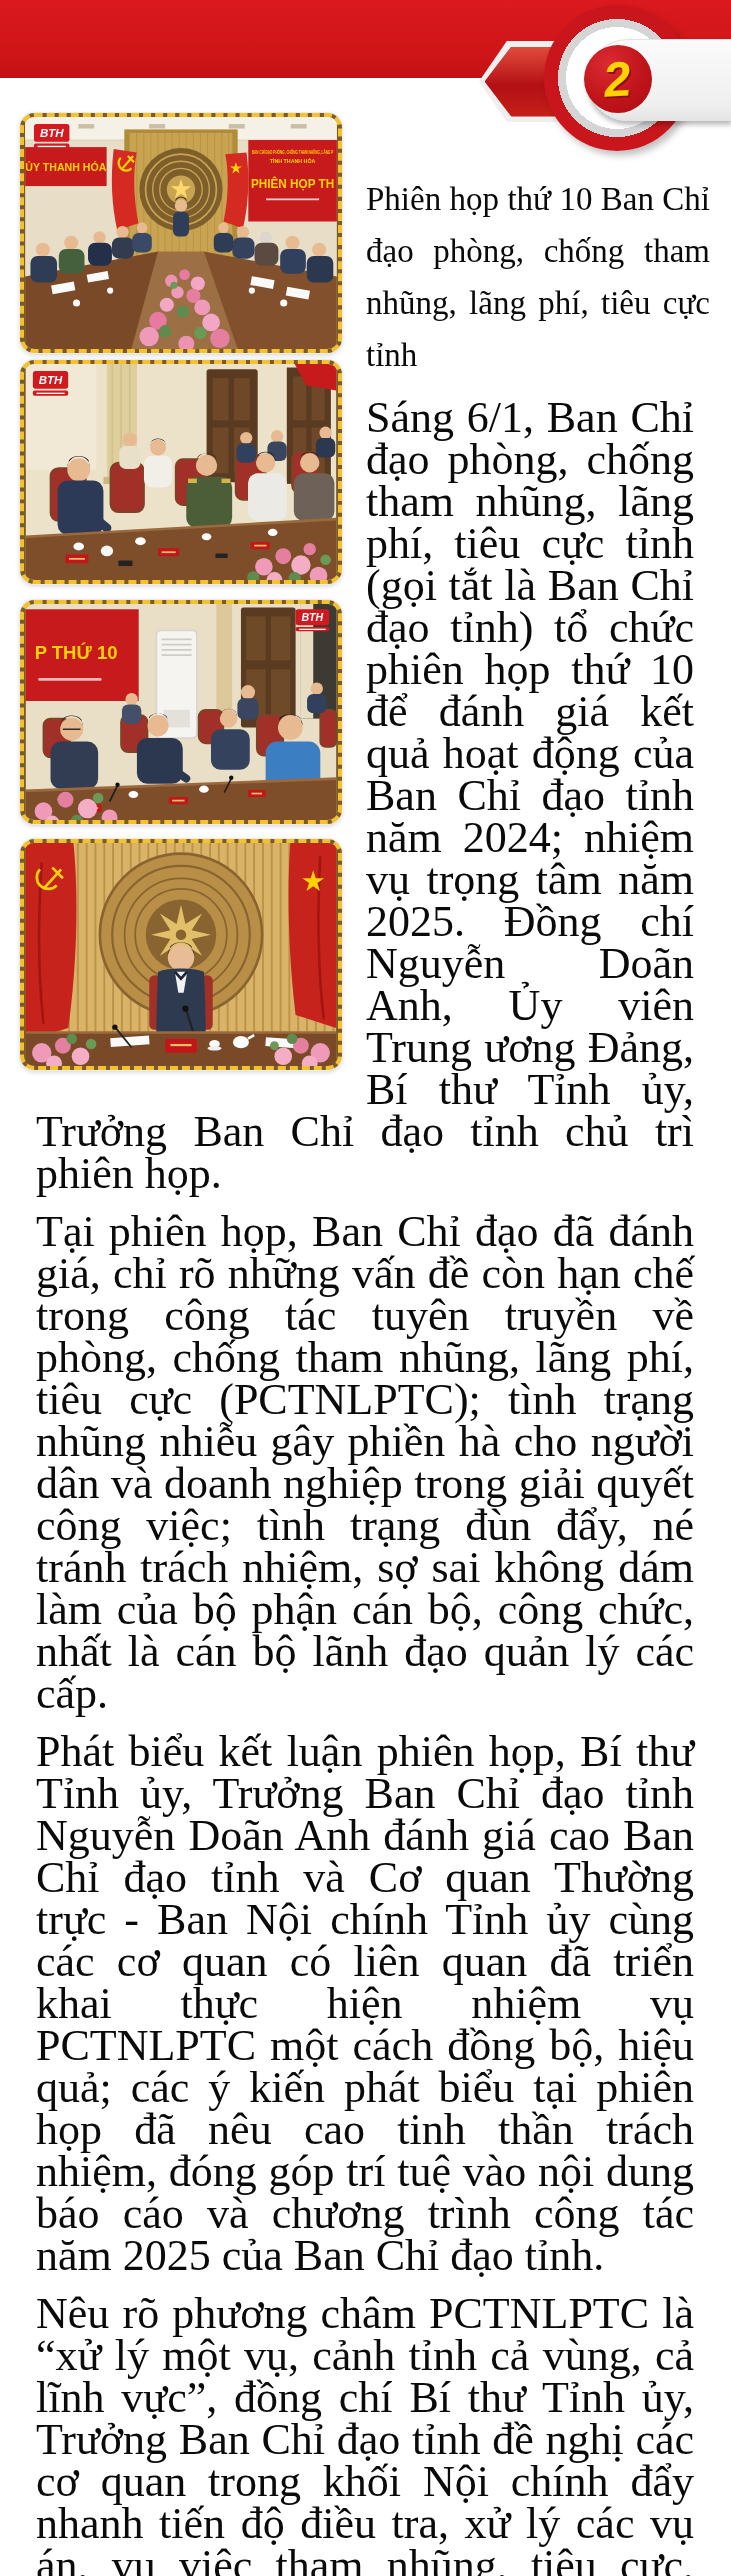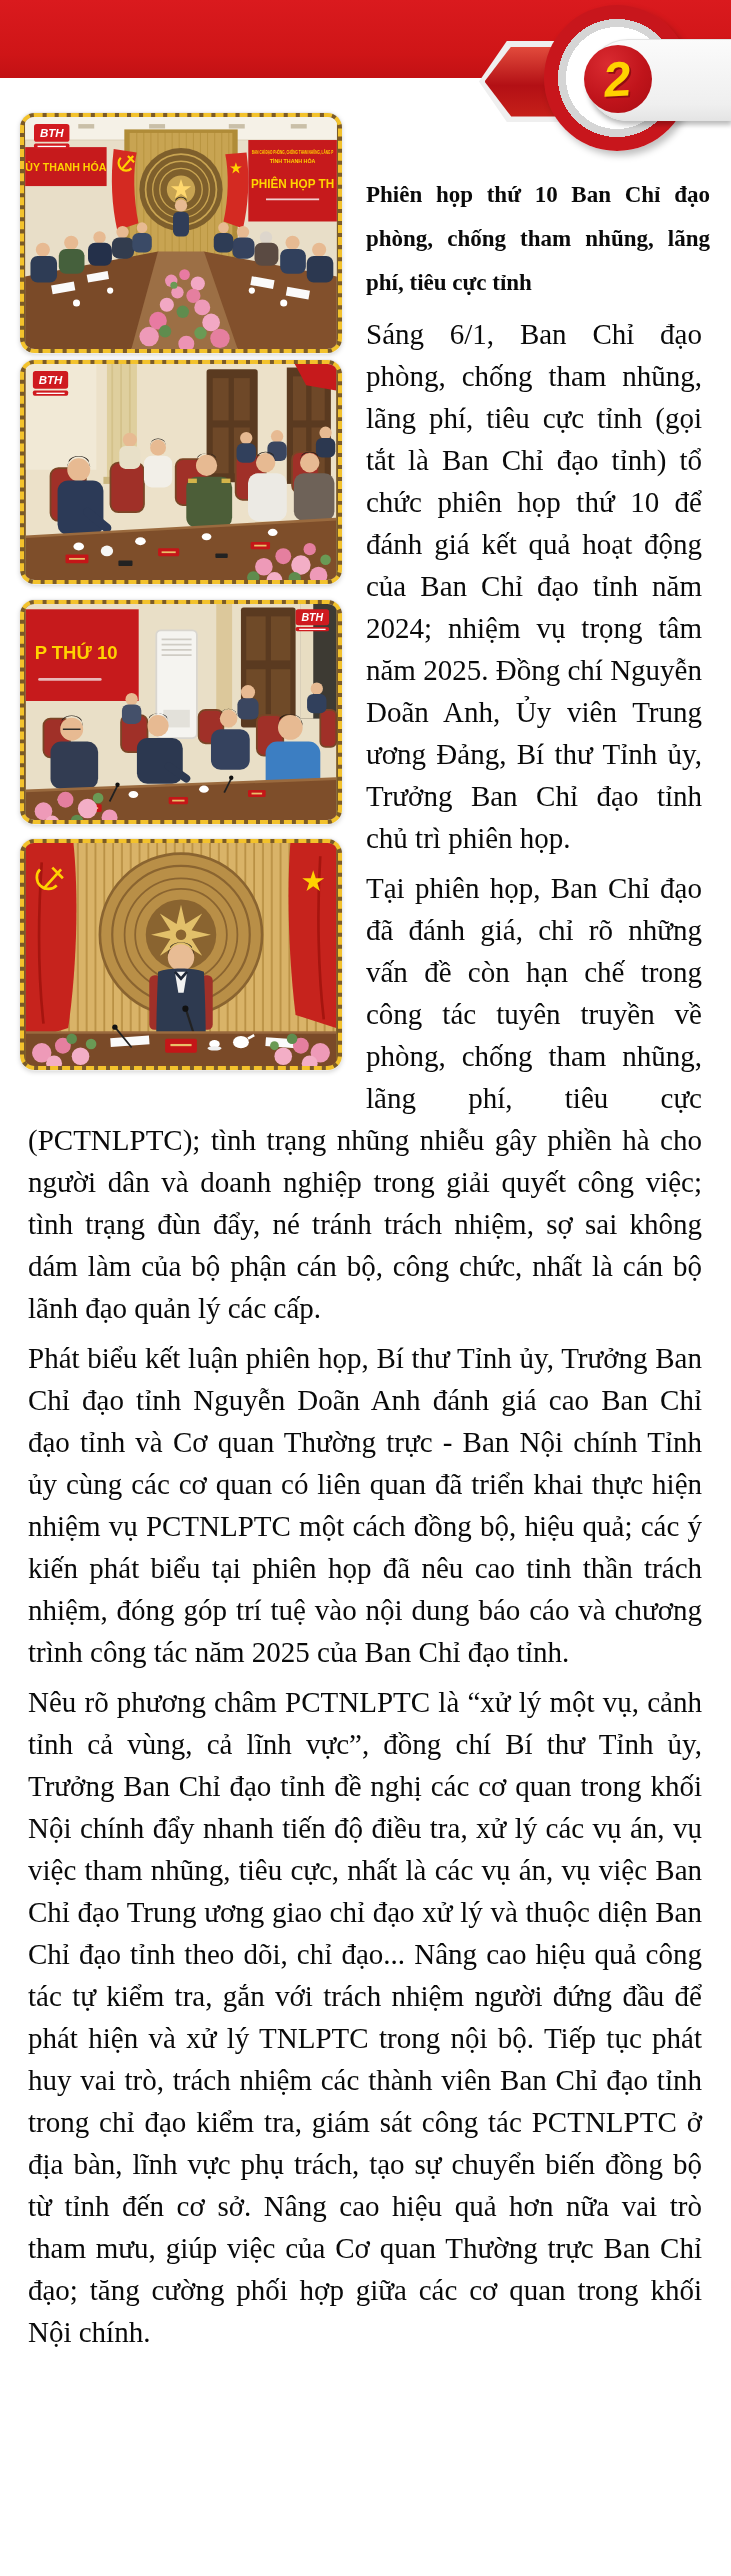--- a/index.html
+++ b/index.html
@@ -33,23 +33,23 @@
   .content{padding:113px 22px 0 20px;}
   .photo-col{float:left;width:322px;margin:0 24px 7.3px 0;}
   .photo{box-sizing:border-box;width:322px;border:4.6px dashed #f3c22c;border-radius:14.6px;
          overflow:hidden;background:#7a5a28;box-shadow:0 0 0 0.9px #ececec,0 1.8px 5.5px rgba(0,0,0,.18);}
   .photo svg{display:block;width:100%;height:100%;}
   .photo-1{height:240px;margin-bottom:7.3px;}
   .photo-2{height:224px;margin-bottom:15.6px;}
   .photo-3{height:224px;margin-bottom:15.6px;}
   .photo-4{height:231px;}
 
-  h1.article-title{margin:60px 0 0 0;font-size:23px;line-height:44px;font-weight:bold;
+  h1.article-title{margin:60px 0 0 0;font-size:33px;line-height:52px;font-weight:normal;
          text-align:justify;letter-spacing:0;}
-  .article-body p{margin:8px;font-size:29px;line-height:42px;text-align:justify;}
+  .article-body p{margin:16px;font-size:44px;line-height:42px;text-align:justify;}
 </style>
 </head>
 <body>
 
 <div class="page">
 
   <div class="top-banner"></div>
   <div class="badge-ribbon">
     <div class="badge-ribbon-inner"></div>
   </div>

